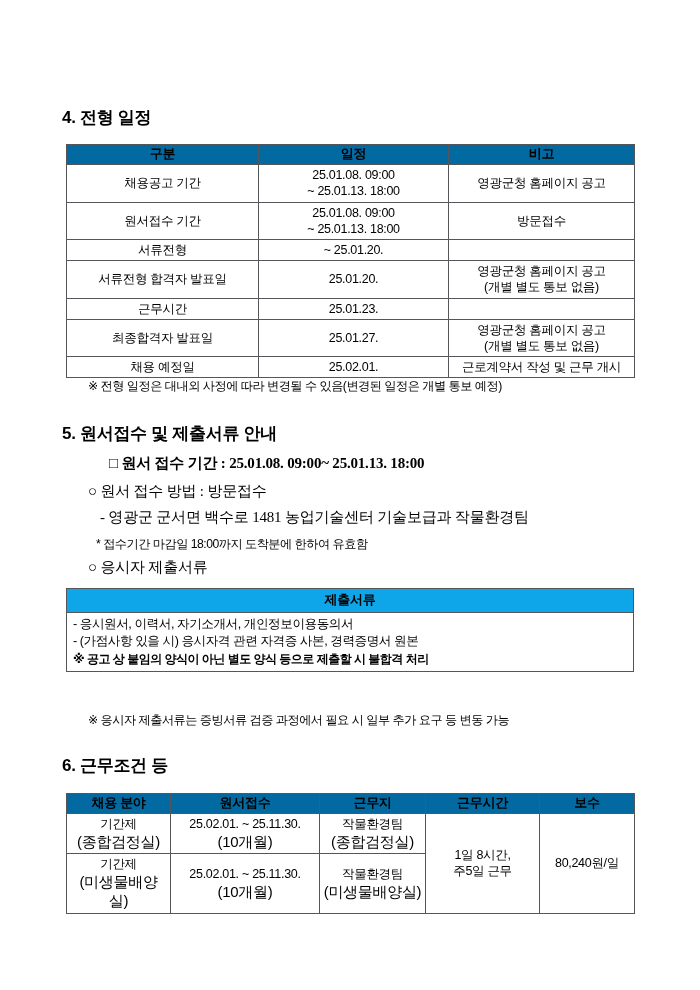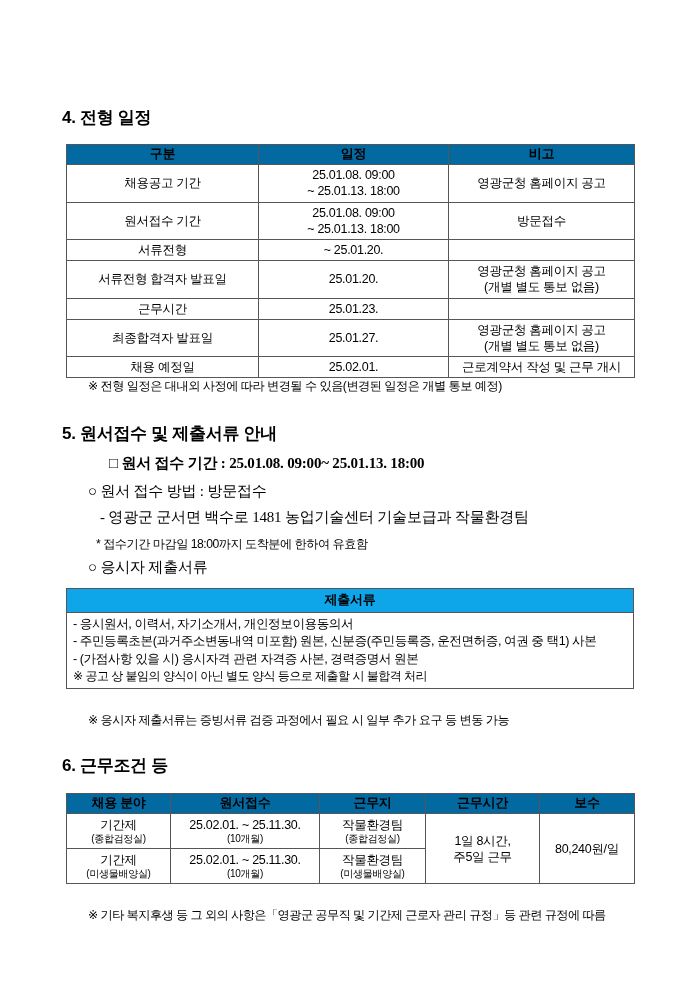--- a/index.html
+++ b/index.html
@@ -55,21 +55,21 @@
     font-weight: bold;
     font-size: 13px;
     height: 17px;
     padding: 1px 3px;
   }
   .doc-table td {
     background: #ffffff;
     font-weight: normal;
   }
   .doc-table .two-line { line-height: 1.3; }
-  .sub { font-size: 10px; display: block; }
+  .sub { font-size: 15px; display: block; }
 
   
   .docbox {
     position: absolute;
     left: 66px;
     width: 568px;
     border: 1px solid #55565a;
     box-sizing: border-box;
     background: #ffffff;
   }
@@ -91,20 +91,21 @@
     letter-spacing: -0.45px;
     padding-left: 12px;
     text-indent: -12px;
     white-space: normal;
   }
   .docbox-line.note {
     font-size: 12px;
     letter-spacing: -0.5px;
     padding-left: 14px;
     text-indent: -14px;
+    font-weight: bold;
   }
 
   
   .text-line {
     position: absolute;
     white-space: nowrap;
     letter-spacing: -0.4px;
   }
   .note-line {
     font-size: 12.2px;
@@ -224,21 +225,20 @@
   <div class="text-line bullet-dash" style="top:494px;">- 영광군 군서면 백수로 1481 농업기술센터 기술보급과 작물환경팀</div>
 
   <div class="text-line bullet-star" style="top:522px;">* 접수기간 마감일 18:00까지 도착분에 한하여 유효함</div>
 
   <div class="text-line bullet-circle" style="top:544px;">○ 응시자 제출서류</div>
 
   <div class="docbox" style="top:574px;">
     <div class="docbox-title">제출서류</div>
     <div class="docbox-body">
       <div class="docbox-line">- 응시원서, 이력서, 자기소개서, 개인정보이용동의서</div>
-      <div class="docbox-line">- 주민등록초본(과거주소변동내역 미포함) 원본, 신분증(주민등록증, 운전면허증, 여권 중 택1) 사본</div>
       <div class="docbox-line">- (가점사항 있을 시) 응시자격 관련 자격증 사본, 경력증명서 원본</div>
       <div class="docbox-line note">※ 공고 상 붙임의 양식이 아닌 별도 양식 등으로 제출할 시 불합격 처리</div>
     </div>
   </div>
 
   <div class="text-line note-line" style="top:698px;">※ 응시자 제출서류는 증빙서류 검증 과정에서 필요 시 일부 추가 요구 등 변동 가능</div>
 
   <div class="section-heading" style="top:740px;">6. 근무조건 등</div>
 
   <table class="doc-table" style="top:779px;">
@@ -288,15 +288,14 @@
           <span class="sub">(10개월)</span>
         </td>
         <td>
           <span>작물환경팀</span>
           <span class="sub">(미생물배양실)</span>
         </td>
       </tr>
     </tbody>
   </table>
 
-  <div class="text-line footer-note" style="top:893px;">※ 기타 복지후생 등 그 외의 사항은「영광군 공무직 및 기간제 근로자 관리 규정」등 관련 규정에 따름</div>
 
 </div>
 
 </body></html>

